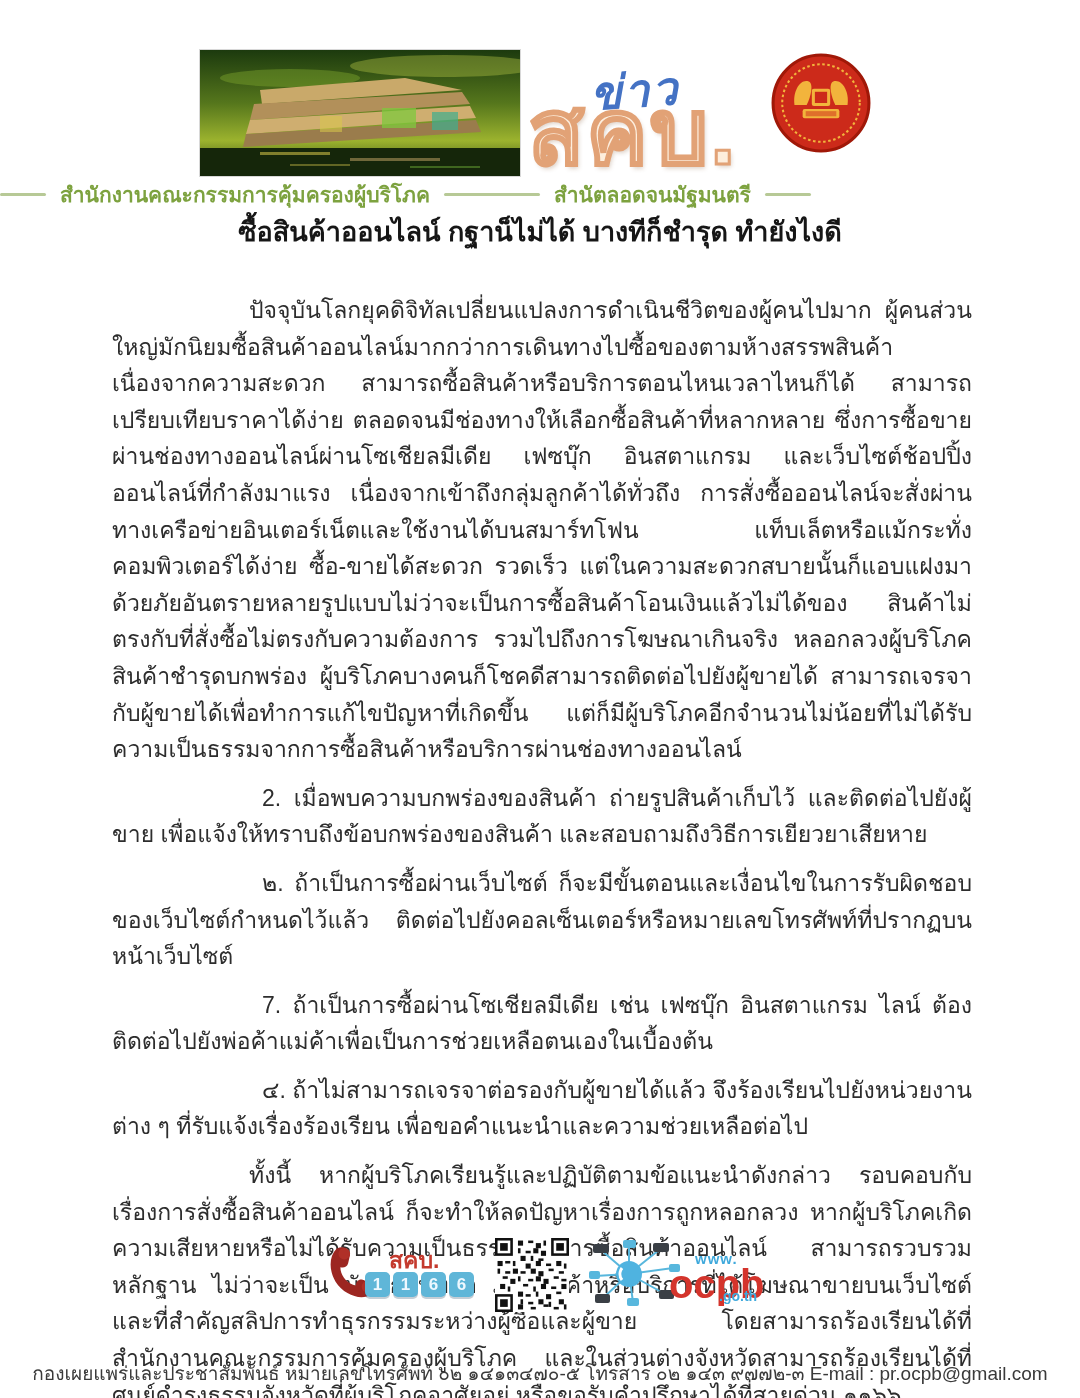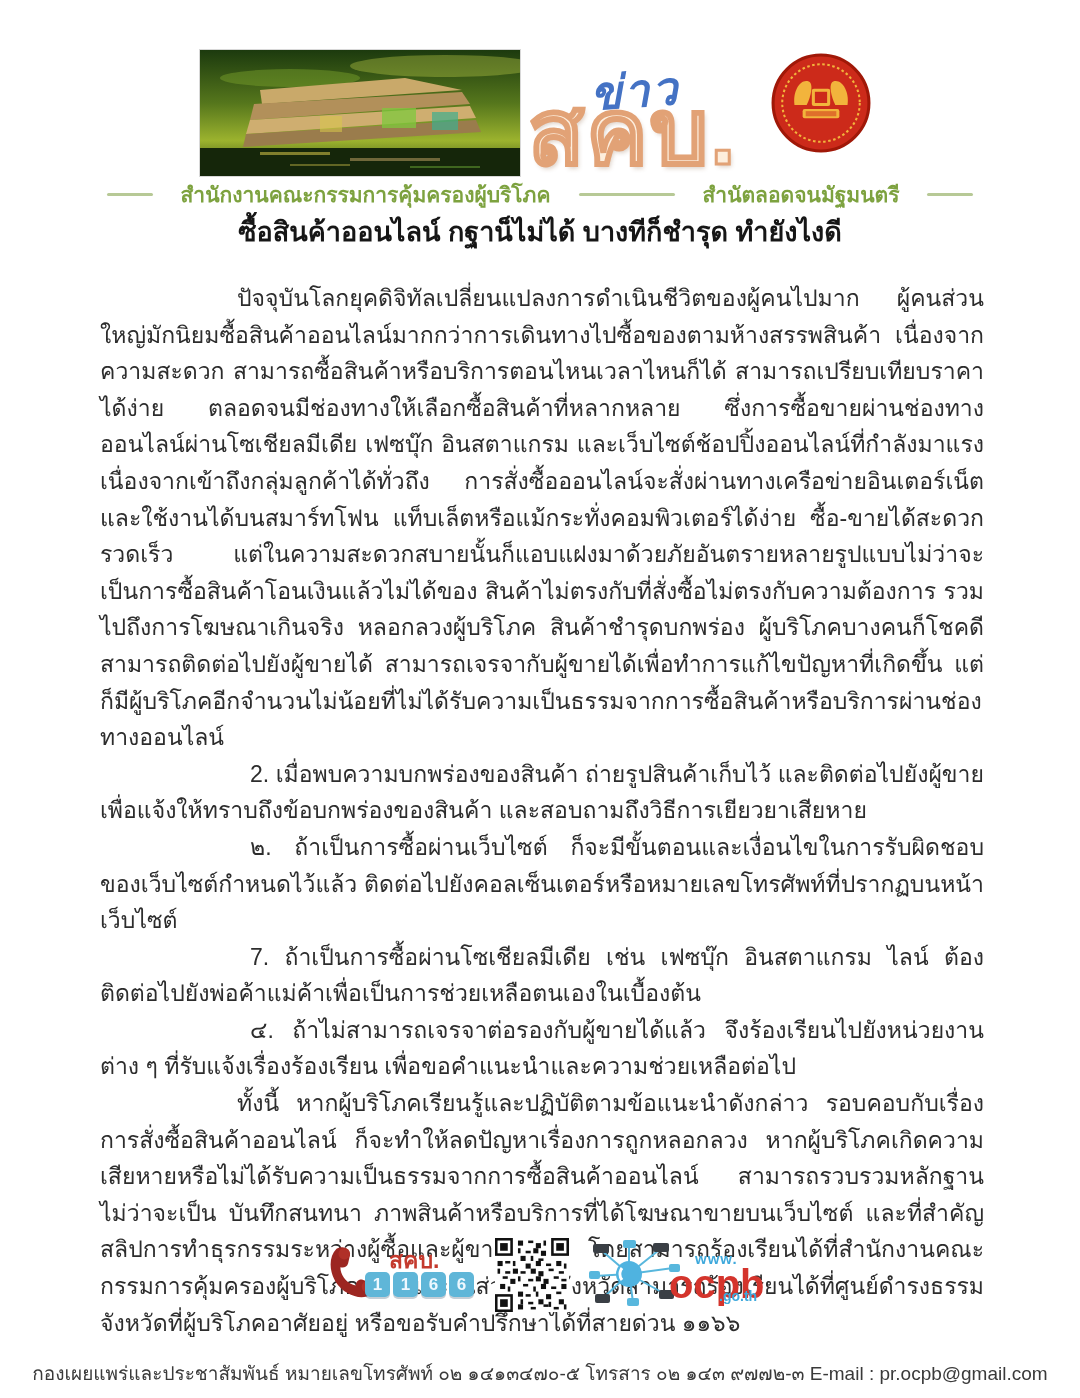--- a/index.html
+++ b/index.html
@@ -24,39 +24,39 @@
     font-size:92px; font-weight:bold; line-height:1.05;
     color:#fdeedd;
     -webkit-text-stroke:3px #e2a276;
     text-shadow:2px 3px 4px rgba(120,70,30,0.25);
     letter-spacing:2px;
   }
   .emblem { position:absolute; left:242px; top:4px; width:102px; height:102px; z-index:1; }
 
   .caption-row {
     position:absolute; top:178px; left:0; width:100%;
-    display:flex; justify-content:center; align-items:center; gap:28px;
+    display:flex; justify-content:flex-start; align-items:center; gap:14px;
   }
   .caption-dash { height:3px; background:#b7c996; border-radius:2px; }
   .caption-dash.d1 { width:46px; } .caption-dash.d2 { width:96px; } .caption-dash.d3 { width:46px; }
   .caption-label { color:#7da23f; font-weight:bold; font-size:21px; white-space:nowrap; }
 
   
   .doc-title {
     position:absolute; top:210px; left:0; width:100%;
     text-align:center; font-size:27px; font-weight:bold; color:#161616;
   }
 
   
   .body-text {
     position:absolute; top:280px; left:100px; width:884px;
     font-size:23px; color:#2d2d2d; line-height:36.6px;
     text-align:justify;
   }
-  .body-text p { margin:0; text-indent:137px; }
+  .body-text p { margin:12px; text-indent:137px; }
   .body-text p.num { text-indent:150px; }
 
   
   .footer-icons {
     position:absolute; top:1236px; left:0; width:100%; height:78px;
     display:flex; justify-content:center; align-items:center; gap:20px;
   }
   .hotline { position:relative; width:152px; height:74px; }
   .phone-svg { position:absolute; left:0; top:6px; width:58px; height:60px; }
   .hotline-label { position:absolute; left:66px; top:4px; color:#c43a2e; font-weight:bold; font-size:23px; }

